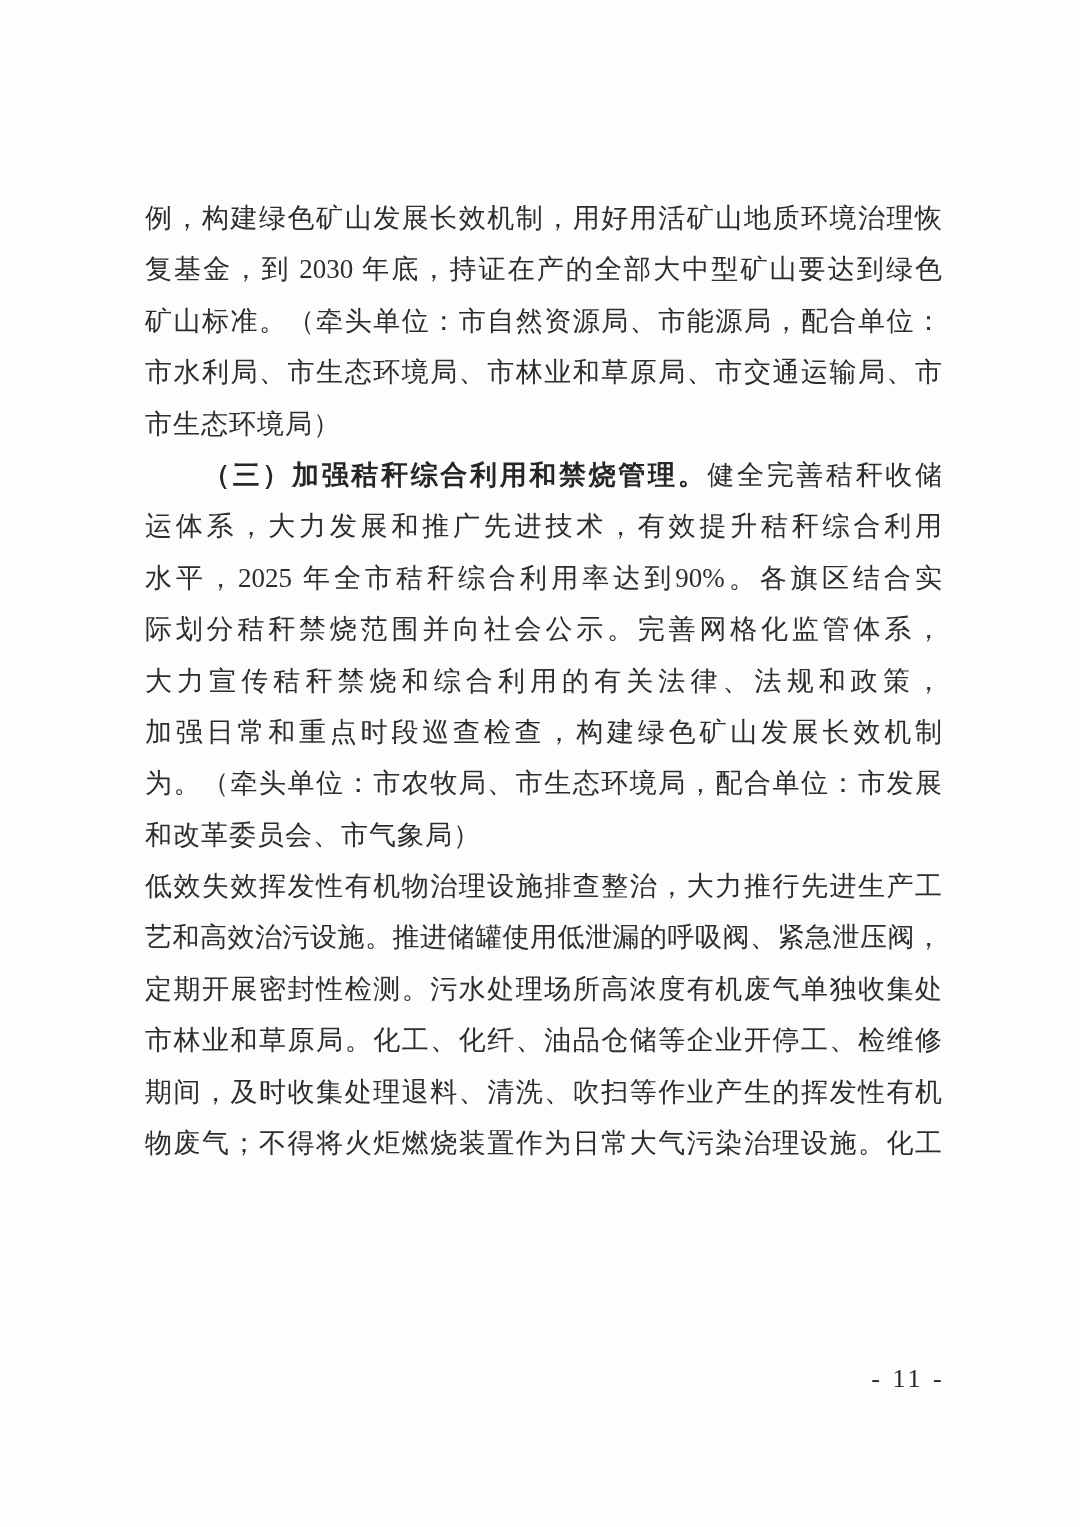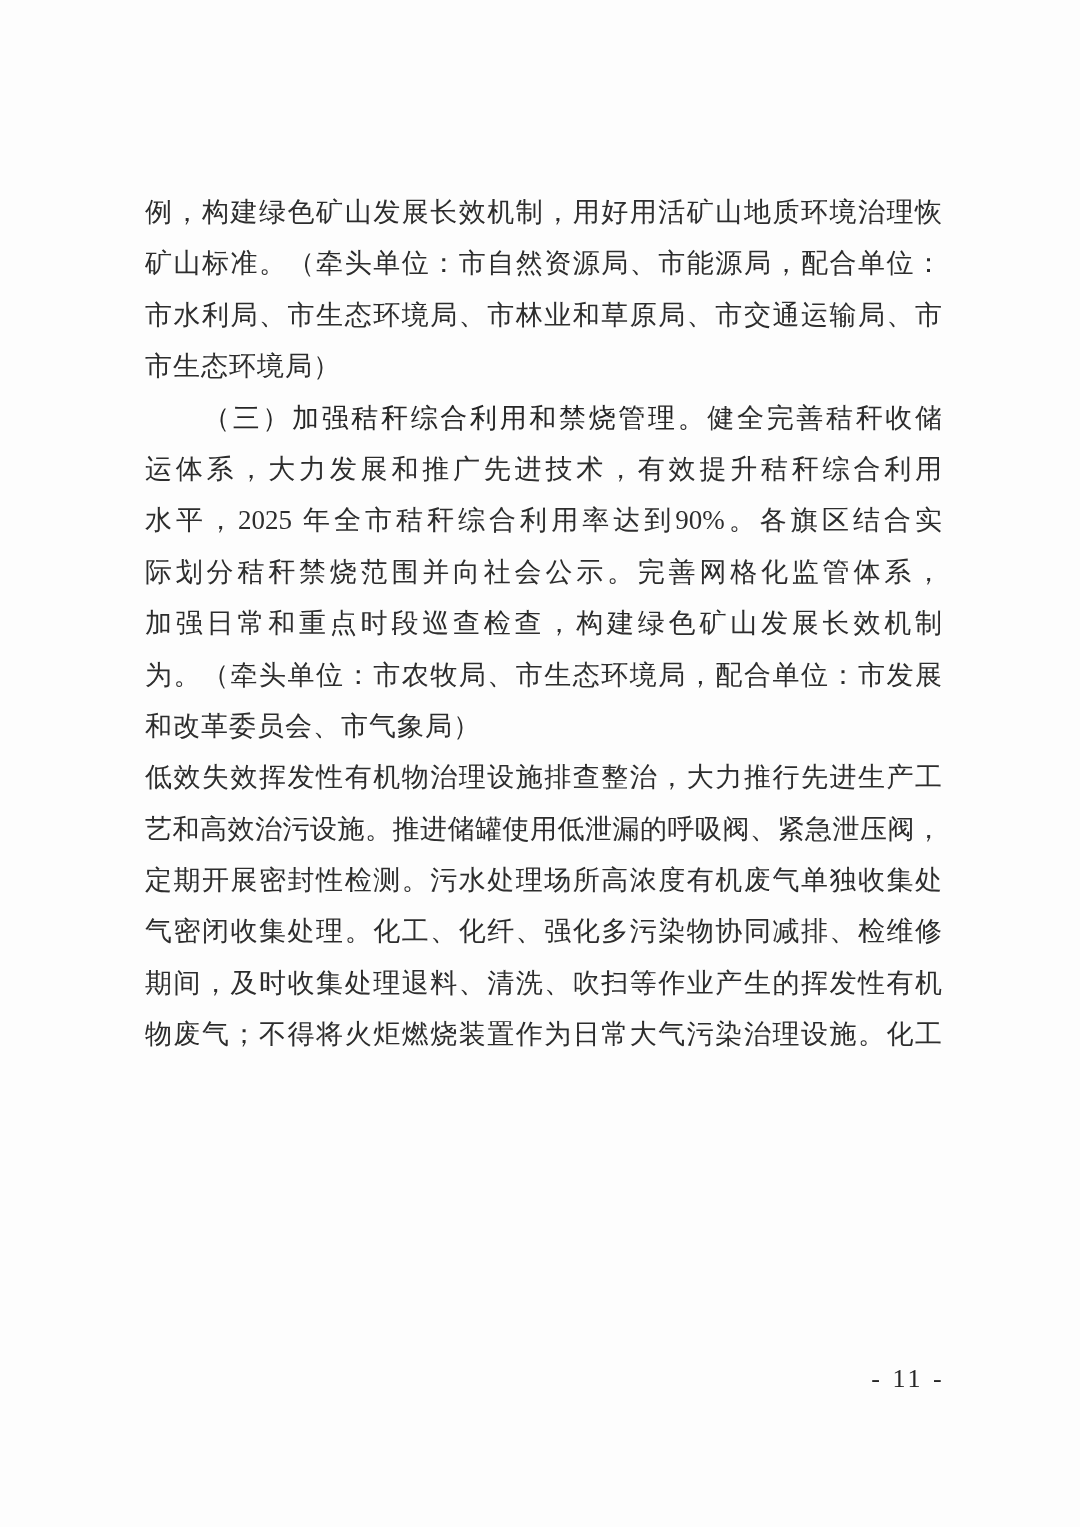--- a/index.html
+++ b/index.html
@@ -12,42 +12,42 @@
     width: 1080px;
     height: 1527px;
     background: #fdfdfd;
     overflow: hidden;
     font-family: "Liberation Serif", "DejaVu Serif", serif;
     color: #2d2d2d;
   }
   .doc-body {
     position: absolute;
     left: 145px;
-    top: 187px;
+    top: 193px;
     width: 797px;
     font-size: 27px;
     line-height: 51.4px;
   }
   .line {
     height: 51.4px;
     overflow: hidden;
   }
   .line.justify {
     text-align: justify;
     text-align-last: justify;
   }
   .line.plain {
     text-align: left;
     letter-spacing: 1px;
   }
   .line.indent {
     padding-left: 58px;
   }
   .lead-bold {
-    font-weight: normal;
+    font-weight: bold;
     color: #262626;
   }
   .line.heading {
     font-family: "Liberation Sans", "DejaVu Sans", sans-serif;
     font-weight: bold;
     font-size: 28px;
     color: #1c1c1c;
     letter-spacing: 2px;
   }
   .page-number {
@@ -61,31 +61,33 @@
     text-align: center;
     white-space: nowrap;
   }
 </style>
 </head>
 <body>
 
 <div class="page">
   <div class="doc-body">
       <div class="line justify"><span>例，构建绿色矿山发展长效机制，用好用活矿山地质环境治理恢</span></div>
+      <div class="line justify"><span>复基金，到 2030 年底，持证在产的全部大中型矿山要达到绿色</span></div>
       <div class="line justify"><span>矿山标准。（牵头单位：市自然资源局、市能源局，配合单位：</span></div>
       <div class="line justify"><span>市水利局、市生态环境局、市林业和草原局、市交通运输局、市</span></div>
       <div class="line plain"><span>市生态环境局）</span></div>
       <div class="line indent justify"><span class="lead-bold">（三）加强秸秆综合利用和禁烧管理。</span><span>健全完善秸秆收储</span></div>
       <div class="line justify"><span>运体系，大力发展和推广先进技术，有效提升秸秆综合利用</span></div>
       <div class="line justify"><span>水平，2025 年全市秸秆综合利用率达到90%。各旗区结合实</span></div>
       <div class="line justify"><span>际划分秸秆禁烧范围并向社会公示。完善网格化监管体系，</span></div>
+      <div class="line justify"><span>大力宣传秸秆禁烧和综合利用的有关法律、法规和政策，</span></div>
       <div class="line justify"><span>加强日常和重点时段巡查检查，构建绿色矿山发展长效机制</span></div>
       <div class="line justify"><span>为。（牵头单位：市农牧局、市生态环境局，配合单位：市发展</span></div>
       <div class="line plain"><span>和改革委员会、市气象局）</span></div>
       <div class="line justify"><span>低效失效挥发性有机物治理设施排查整治，大力推行先进生产工</span></div>
       <div class="line justify"><span>艺和高效治污设施。推进储罐使用低泄漏的呼吸阀、紧急泄压阀，</span></div>
       <div class="line justify"><span>定期开展密封性检测。污水处理场所高浓度有机废气单独收集处</span></div>
-      <div class="line justify"><span>气密闭收集处理。化工、化纤、强化多污染物协同减排、检维修</span></div>
+      <div class="line justify"><span>市林业和草原局。化工、化纤、油品仓储等企业开停工、检维修</span></div>
       <div class="line justify"><span>期间，及时收集处理退料、清洗、吹扫等作业产生的挥发性有机</span></div>
       <div class="line justify"><span>物废气；不得将火炬燃烧装置作为日常大气污染治理设施。化工</span></div>
     </div>
   <div class="page-number">- 11 -</div>
 </div>
 
 </body></html>

